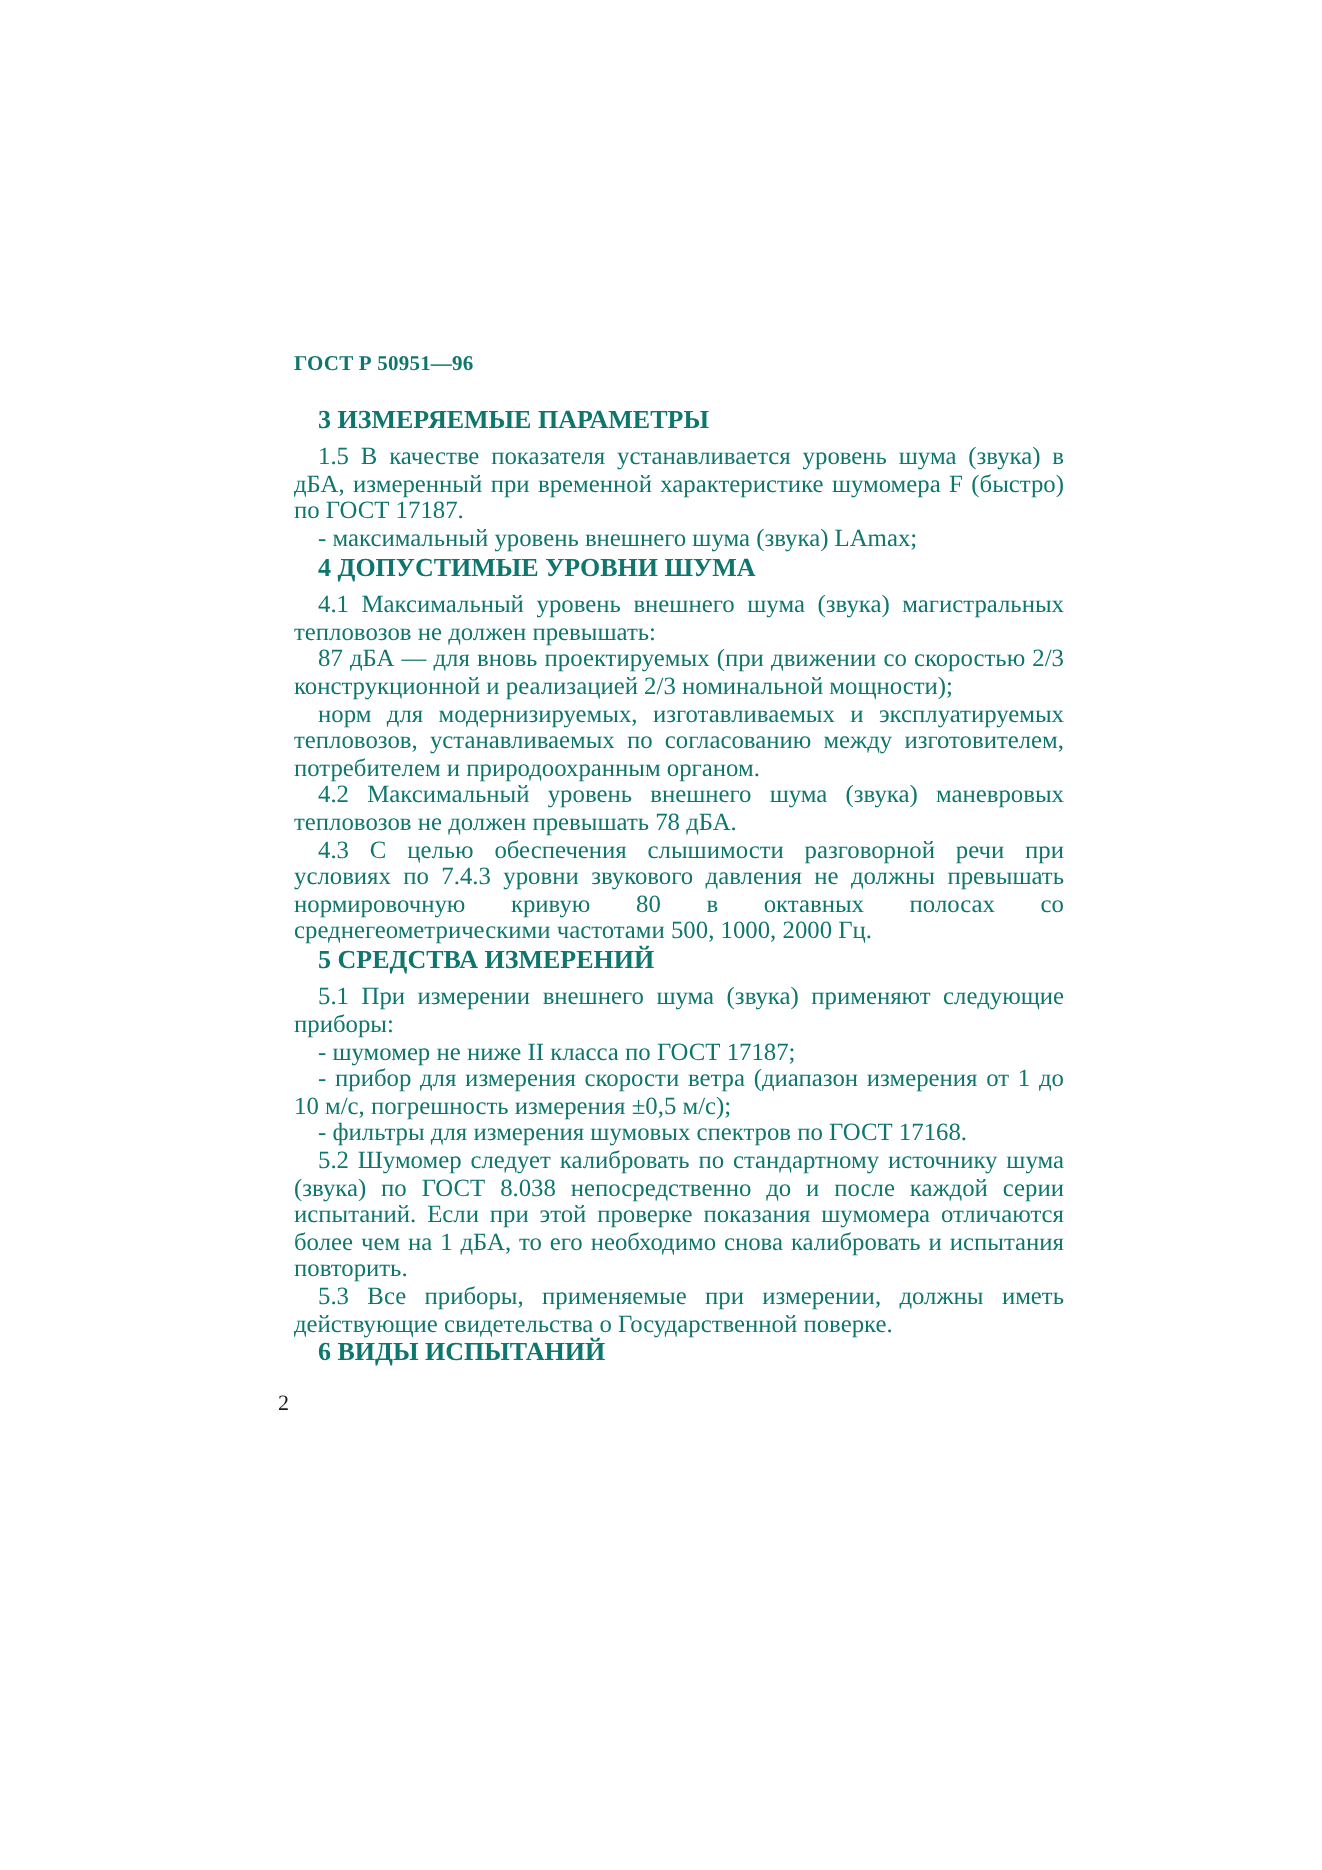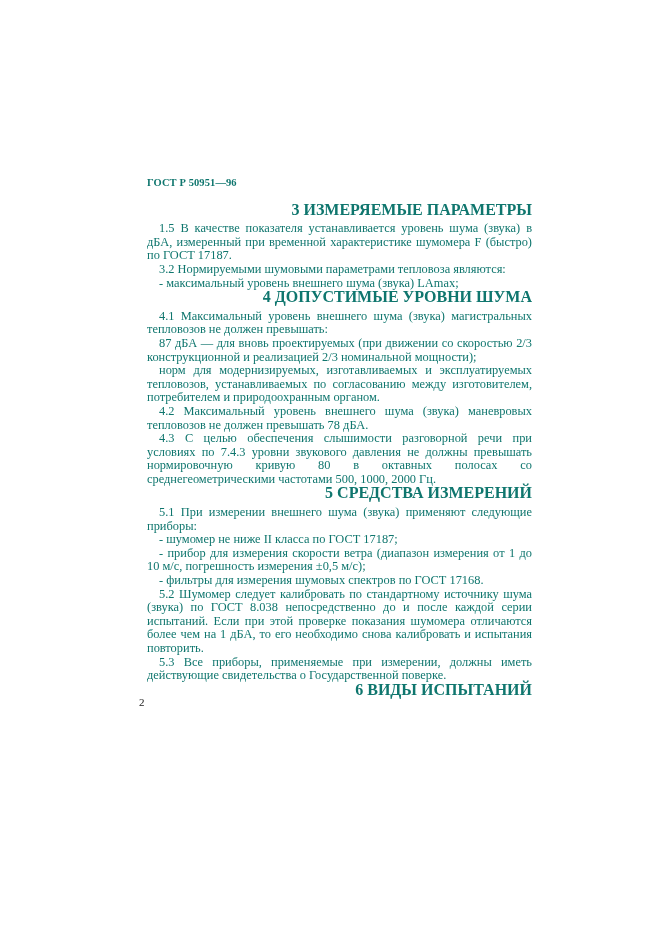--- a/index.html
+++ b/index.html
@@ -3,34 +3,33 @@
   <meta charset="utf-8">
   <style>
     html, body { margin: 0; padding: 0; background: #ffffff; }
     body { width: 661px; height: 935px; position: relative; overflow: hidden; }
     .page {
       position: absolute; left: 147px; top: 176px; width: 385px;
       font-family: "Liberation Serif", serif; font-size: 12.4px; color: #0f766e;
       line-height: 13.6px;
     }
     .doc-id { font-weight: bold; font-size: 10.5px; letter-spacing: 0.1px; margin: 0 0 13px 0; }
-    .h { font-weight: bold; font-size: 16px; margin: 0 0 6px 0; padding-left: 12px; text-align: right; }
+    .h { font-weight: bold; font-size: 13px; margin: 0 0 6px 0; padding-left: 12px; }
     .h.after { }
     p { margin: 0; text-align: justify; text-indent: 12px; }
     .pg { position: absolute; left: 139px; top: 696px; font-family: "Liberation Serif", serif; font-size: 11px; color: #1a1a1a; }
   </style>
 </head>
 <body>
 
 <div class="page">
   <div class="doc-id">ГОСТ Р 50951—96</div>
 
   <div class="h">3 ИЗМЕРЯЕМЫЕ ПАРАМЕТРЫ</div>
   <p>1.5 В качестве показателя устанавливается уровень шума (звука) в дБА, измеренный при временной характеристике шумомера F (быстро) по ГОСТ 17187.</p>
-  <p>3.2 Нормируемыми шумовыми параметрами тепловоза являются:</p>
   <p>- максимальный уровень внешнего шума (звука) LAmax;</p>
 
   <div class="h after">4 ДОПУСТИМЫЕ УРОВНИ ШУМА</div>
   <p>4.1 Максимальный уровень внешнего шума (звука) магистральных тепловозов не должен превышать:</p>
   <p>87 дБА — для вновь проектируемых (при движении со скоростью 2/3 конструкционной и реализацией 2/3 номинальной мощности);</p>
   <p>норм для модернизируемых, изготавливаемых и эксплуатируемых тепловозов, устанавливаемых по согласованию между изготовителем, потребителем и природоохранным органом.</p>
   <p>4.2 Максимальный уровень внешнего шума (звука) маневровых тепловозов не должен превышать 78 дБА.</p>
   <p>4.3 С целью обеспечения слышимости разговорной речи при условиях по 7.4.3 уровни звукового давления не должны превышать нормировочную кривую 80 в октавных полосах со среднегеометрическими частотами 500, 1000, 2000 Гц.</p>
 
   <div class="h after">5 СРЕДСТВА ИЗМЕРЕНИЙ</div>

